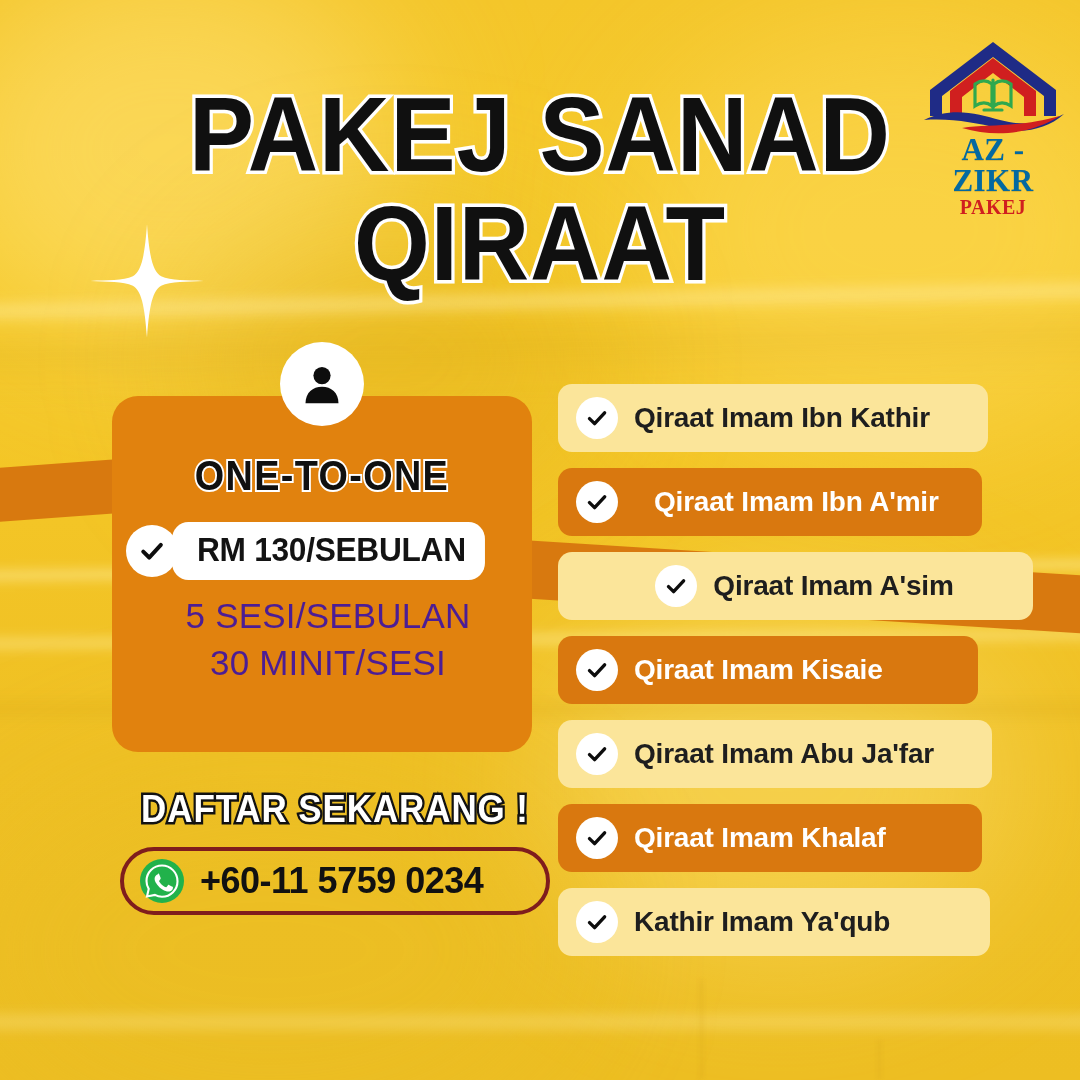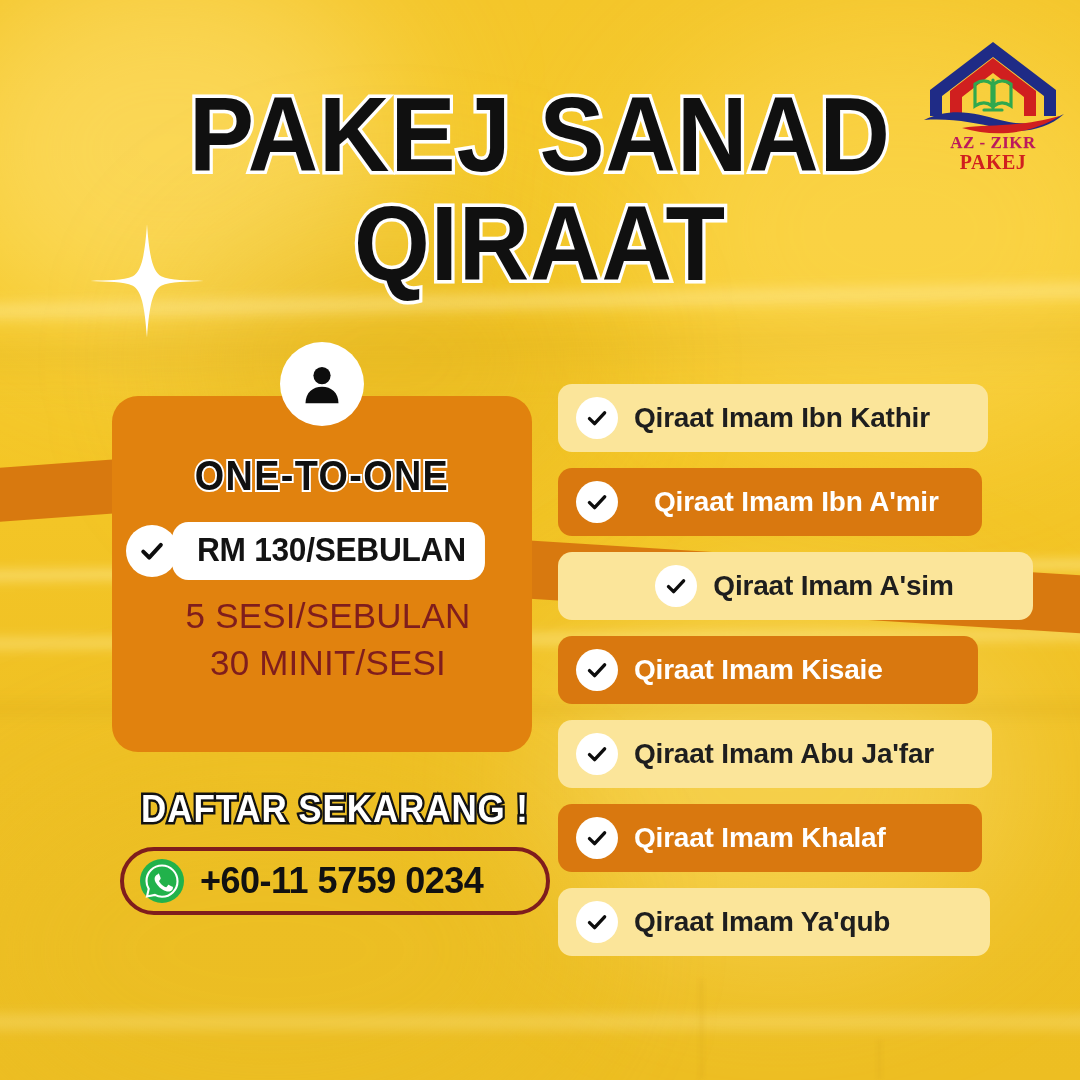--- a/index.html
+++ b/index.html
@@ -83,22 +83,22 @@
   .logo {
     position:absolute;
     right:12px; top:28px;
     width:150px; height:152px;
     text-align:center;
   }
   .logo-mark { width:150px; height:112px; display:block; }
   .logo-az {
     font-family:"Liberation Serif", serif;
     font-weight:bold;
-    font-size:17px;
-    color:#be185d;
+    font-size:31px;
+    color:#0369a1;
     letter-spacing:.5px;
     line-height:1;
     margin-top:-6px;
     text-shadow:0 1px 0 rgba(0,0,0,.12);
   }
   .logo-online {
     font-family:"Liberation Serif", serif;
     font-weight:bold;
     font-size:20px;
     color:#D01F1F;
@@ -182,21 +182,21 @@
     font-size:33px;
     color:#131313;
     letter-spacing:-.3px;
     white-space:nowrap;
     transform:scaleX(.96);
     transform-origin:left center;
   }
 
   .card-sub {
     text-align:center;
-    color:#7f1d1d;
+    color:#4c1d95;
     font-size:35px;
     line-height:1.28;
     margin-top:14px;
     letter-spacing:.2px;
     padding-left:12px;
   }
 
   
   .checklist {
     position:absolute;
@@ -415,21 +415,21 @@
       </span>
       <span class="ci-label">Qiraat Imam Khalaf</span>
     </div>
 
     <div class="check-item light w7">
       <span class="ci-circle">
         <svg viewBox="0 0 24 24" aria-hidden="true">
             <path d="M4.5 12.6 L9.6 17.6 L19.6 6.8" fill="none" stroke="#0D0D0D" stroke-width="3.4" stroke-linecap="round" stroke-linejoin="round"></path>
           </svg>
       </span>
-      <span class="ci-label">Qiraat Imam Ya'qub</span>
+      <span class="ci-label">Kathir Imam Ya'qub</span>
     </div>
 
   </div>
 
   <div class="cta">
     <div class="cta-head">DAFTAR SEKARANG !</div>
     <div class="phone-pill">
       <svg class="wa-icon" viewBox="0 0 48 48" aria-hidden="true">
         <circle cx="24" cy="24" r="22" fill="#21B24B"></circle>
         <path d="M24 8.5 C15.4 8.5 8.5 15.4 8.5 24 c0 2.9 .8 5.6 2.2 7.9 L9 39.5 l7.9 -1.6 c2.2 1.2 4.6 1.8 7.1 1.8 c8.6 0 15.5 -6.9 15.5 -15.5 S32.6 8.5 24 8.5 Z" fill="none" stroke="#ffffff" stroke-width="2.1"></path>

